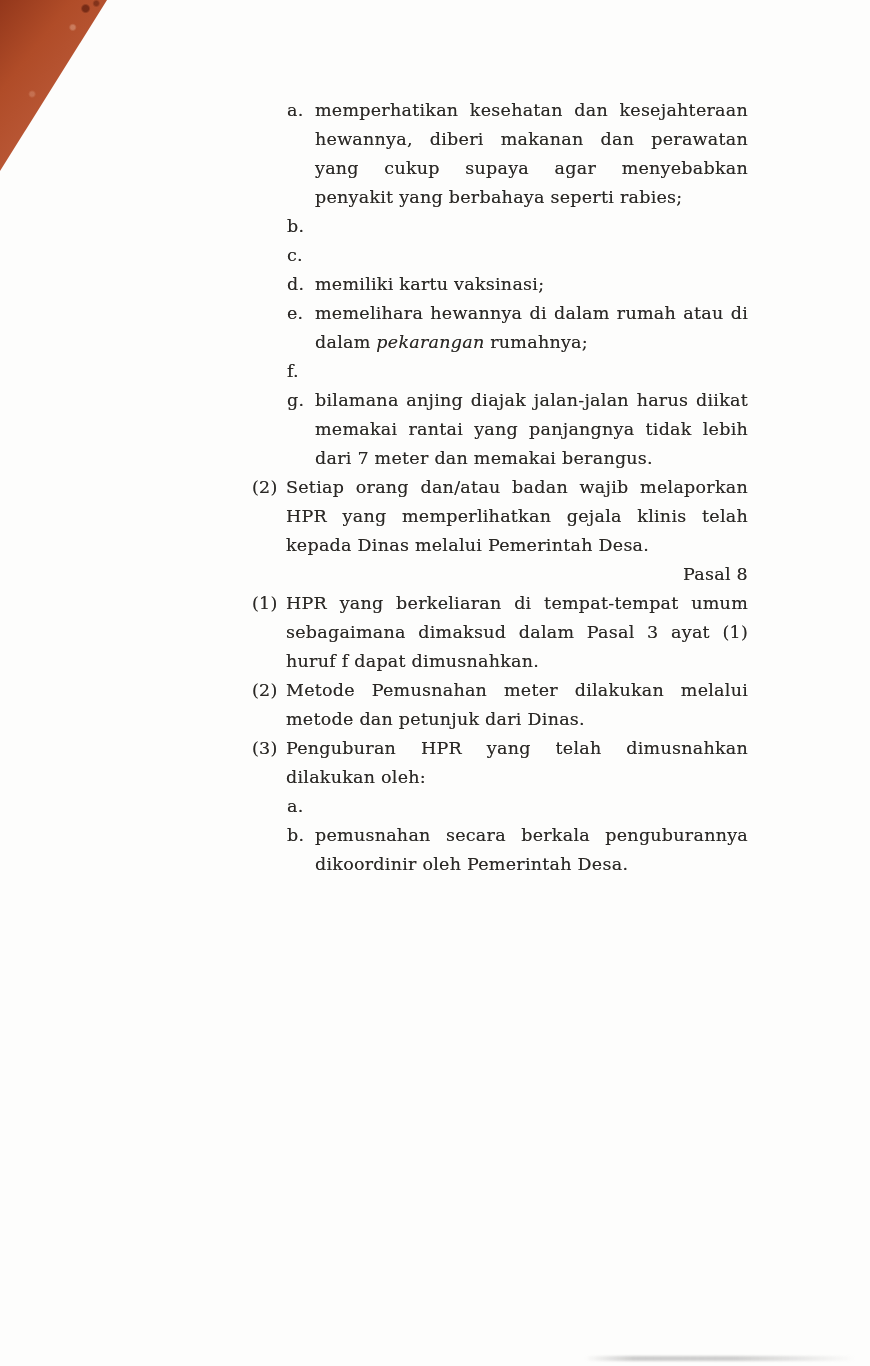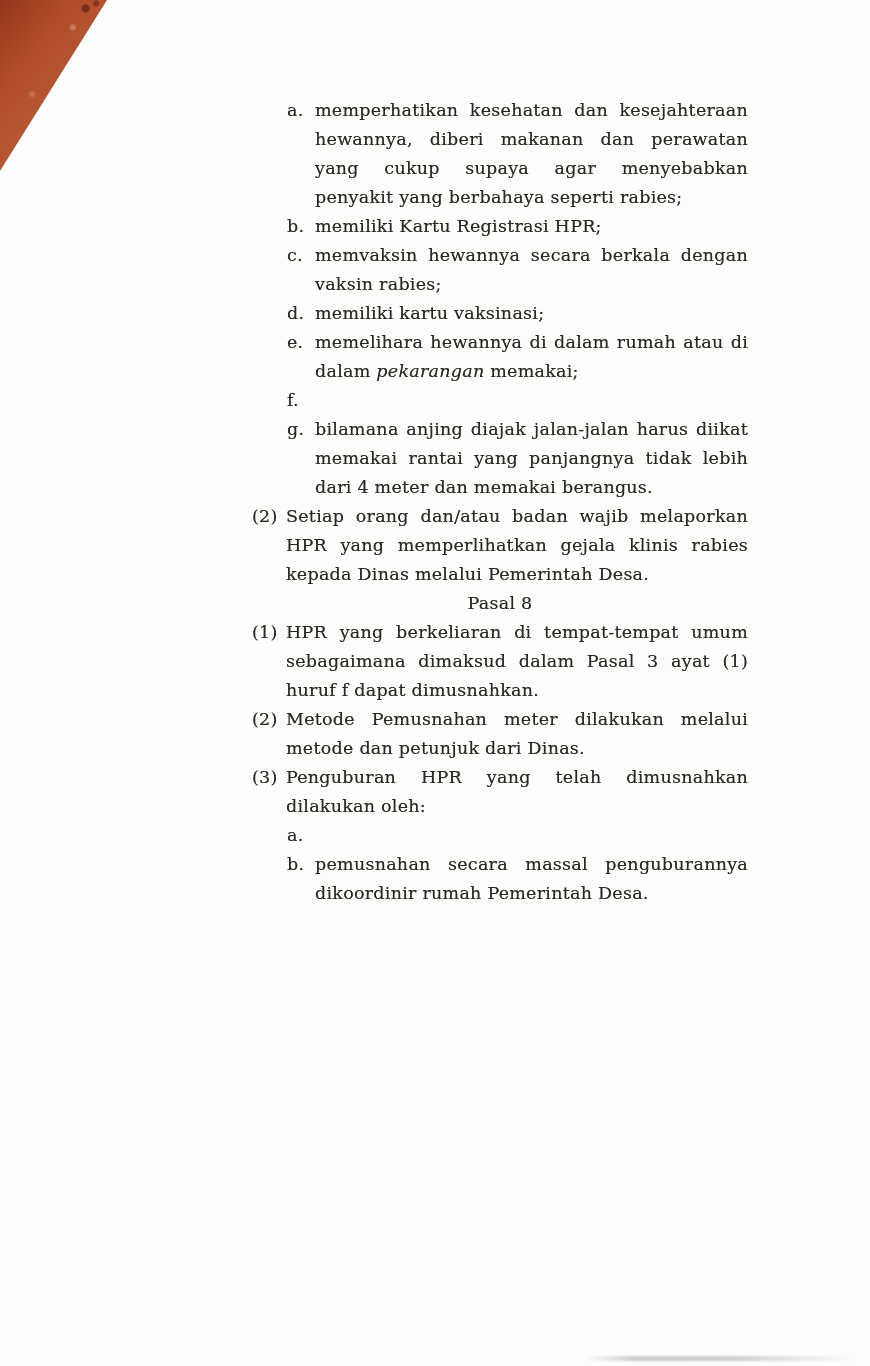--- a/index.html
+++ b/index.html
@@ -52,70 +52,68 @@
     letter-spacing: 0.25px;
     text-shadow: 0 0 0.5px rgba(45,42,38,0.55);
   }
   .row { display: flex; }
   
   .l1 > .marker { flex: 0 0 34px; width: 34px; }
   
   .l2 { padding-left: 35px; }
   .l2 > .marker { flex: 0 0 28px; width: 28px; }
   .txt { flex: 1 1 auto; text-align: justify; }
-  .heading { text-align: center; }
+  .heading { text-align: right; }
   .marker { white-space: nowrap; }
   i { }
 </style>
 </head>
 <body>
 
 <div class="page">
 
   <div class="corner-fold"></div>
 
   <div class="content">
 
     <div class="row l2">
       <span class="marker">a.</span>
       <div class="txt">memperhatikan kesehatan dan kesejahteraan hewannya, diberi makanan dan perawatan yang cukup supaya agar menyebabkan penyakit yang berbahaya seperti rabies;</div>
     </div>
 
     <div class="row l2">
       <span class="marker">b.</span>
-      <div class="txt">memiliki Kartu Registrasi HPR;</div>
     </div>
 
     <div class="row l2">
       <span class="marker">c.</span>
-      <div class="txt">memvaksin hewannya secara berkala dengan vaksin rabies;</div>
     </div>
 
     <div class="row l2">
       <span class="marker">d.</span>
       <div class="txt">memiliki kartu vaksinasi;</div>
     </div>
 
     <div class="row l2">
       <span class="marker">e.</span>
-      <div class="txt"><span>memelihara hewannya di dalam rumah atau di dalam </span><i>pekarangan</i><span> memakai;</span></div>
+      <div class="txt"><span>memelihara hewannya di dalam rumah atau di dalam </span><i>pekarangan</i><span> rumahnya;</span></div>
     </div>
 
     <div class="row l2">
       <span class="marker">f.</span>
     </div>
 
     <div class="row l2">
       <span class="marker">g.</span>
-      <div class="txt">bilamana anjing diajak jalan-jalan harus diikat memakai rantai yang panjangnya tidak lebih dari 4 meter dan memakai berangus.</div>
+      <div class="txt">bilamana anjing diajak jalan-jalan harus diikat memakai rantai yang panjangnya tidak lebih dari 7 meter dan memakai berangus.</div>
     </div>
 
     <div class="row l1">
       <span class="marker">(2)</span>
-      <div class="txt">Setiap orang dan/atau badan wajib melaporkan HPR yang memperlihatkan gejala klinis rabies kepada Dinas melalui Pemerintah Desa.</div>
+      <div class="txt">Setiap orang dan/atau badan wajib melaporkan HPR yang memperlihatkan gejala klinis telah kepada Dinas melalui Pemerintah Desa.</div>
     </div>
 
     <div class="heading">Pasal 8</div>
 
     <div class="row l1">
       <span class="marker">(1)</span>
       <div class="txt">HPR yang berkeliaran di tempat-tempat umum sebagaimana dimaksud dalam Pasal 3 ayat (1) huruf f dapat dimusnahkan.</div>
     </div>
 
     <div class="row l1">
@@ -127,20 +125,20 @@
       <span class="marker">(3)</span>
       <div class="txt">Penguburan HPR yang telah dimusnahkan dilakukan oleh:</div>
     </div>
 
     <div class="row l2">
       <span class="marker">a.</span>
     </div>
 
     <div class="row l2">
       <span class="marker">b.</span>
-      <div class="txt">pemusnahan secara massal penguburannya dikoordinir rumah Pemerintah Desa.</div>
+      <div class="txt">pemusnahan secara berkala penguburannya dikoordinir oleh Pemerintah Desa.</div>
     </div>
 
   </div>
 
   <div class="smudge"></div>
 
 </div>
 
 </body></html>

